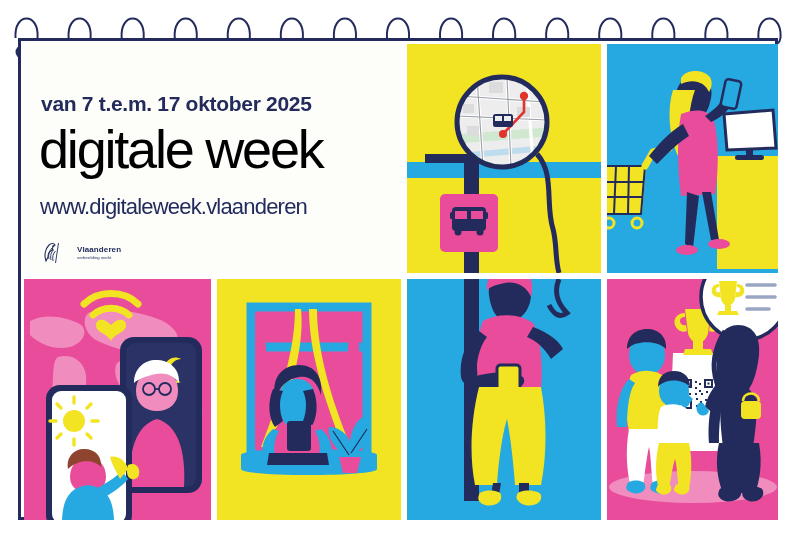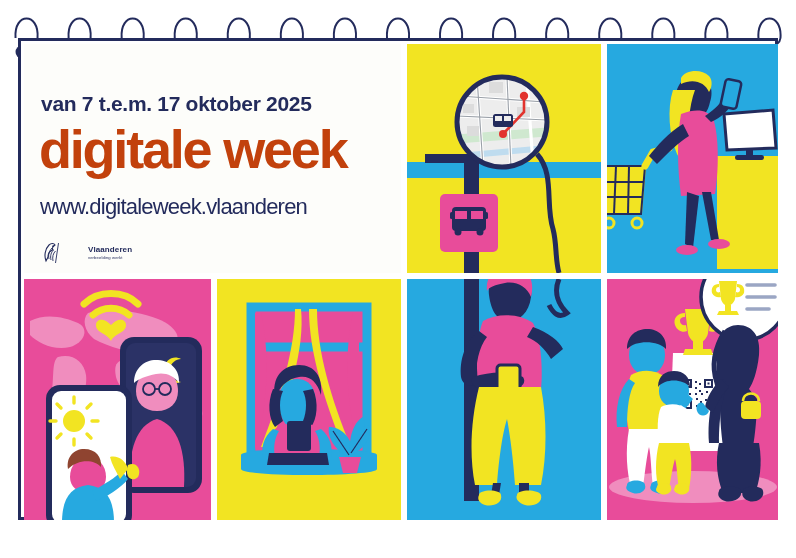--- a/index.html
+++ b/index.html
@@ -24,26 +24,26 @@
   .p-bus{left:383px;top:0;width:194px;height:229px;background:#F2E422;}
   .p-shop{left:583px;top:0;width:171px;height:229px;background:#26A9E0;}
   .p-call{left:0;top:235px;width:187px;height:241px;background:#E84C9A;}
   .p-window{left:193px;top:235px;width:184px;height:241px;background:#F2E422;}
   .p-stand{left:383px;top:235px;width:194px;height:241px;background:#26A9E0;}
   .p-museum{left:583px;top:235px;width:171px;height:241px;background:#E84C9A;}
 
   
   .t-date{position:absolute;left:17px;top:48px;font-size:21px;font-weight:bold;
           color:#232B5C;letter-spacing:-0.3px;white-space:nowrap;}
-  .t-title{position:absolute;left:15px;top:78px;font-size:54px;font-weight:bold;
-           color:#c2410c;letter-spacing:-2.2px;white-space:nowrap;line-height:1;}
+  .t-title{position:absolute;left:15px;top:78px;font-size:54px;font-weight:normal;
+           color:#000000;letter-spacing:-2.2px;white-space:nowrap;line-height:1;}
   .t-url{position:absolute;left:16px;top:150px;font-size:22px;font-weight:normal;
          color:#232B5C;letter-spacing:-0.8px;white-space:nowrap;}
 
-  .logo{position:absolute;left:16px;top:196px;display:flex;align-items:center;gap:22px;}
+  .logo{position:absolute;left:16px;top:196px;display:flex;align-items:center;gap:11px;}
   .logo-txt{display:flex;flex-direction:column;line-height:1;}
   .logo-n{font-size:8px;font-weight:bold;color:#232B5C;letter-spacing:0.1px;}
   .logo-s{font-size:4.2px;color:#232B5C;margin-top:2px;letter-spacing:0.1px;}
 
   svg{display:block;}
 </style>
 </head>
 <body>
 
 <div class="poster">

